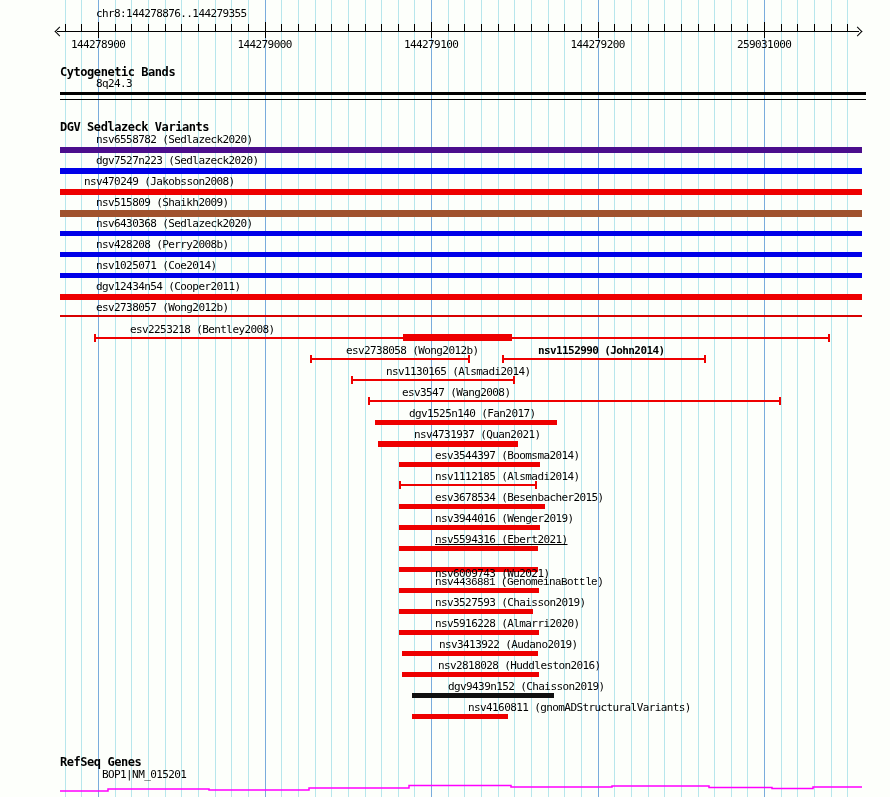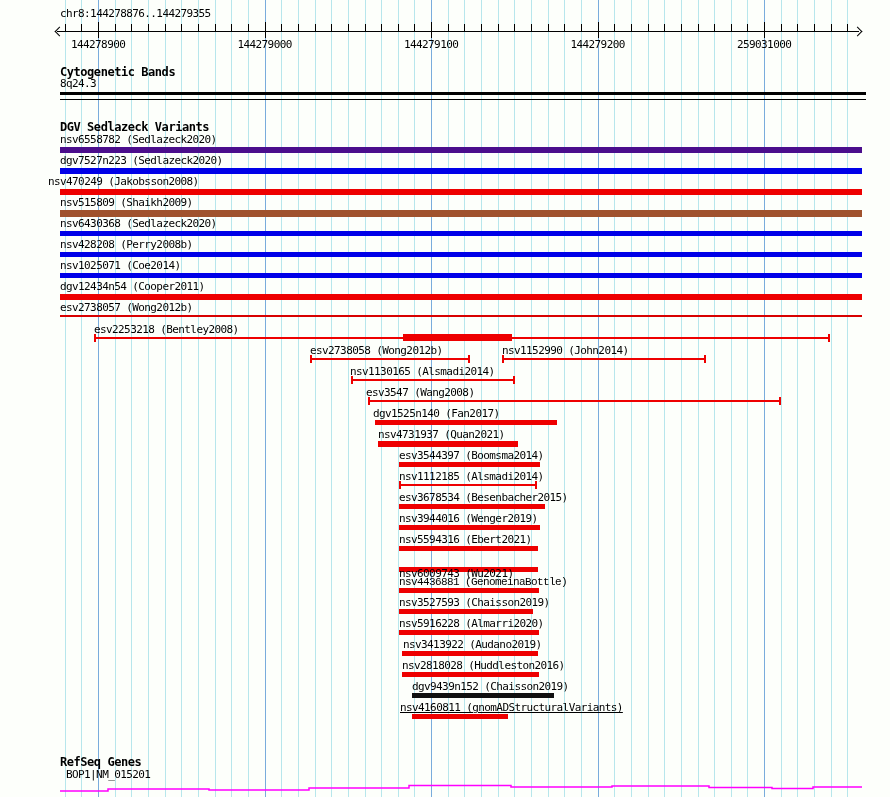--- a/index.html
+++ b/index.html
@@ -1,19 +1,19 @@
 <!DOCTYPE html>
 <html><head>
 <meta charset="utf-8">
 <style>
   html,body{margin:0;padding:0;background:#fff;}
   #stage{position:relative;width:890px;height:797px;background:#FDFFFB;overflow:hidden;
          font-family:"DejaVu Sans Mono",monospace;}
   .mono{position:absolute;font:11px "DejaVu Sans Mono",monospace;letter-spacing:-0.6px;
-        line-height:12px;color:#000;white-space:nowrap;z-index:5;}
+        line-height:12px;color:#000;white-space:nowrap;z-index:5;margin-left:36px;}
   .hdr{position:absolute;font:bold 12px "DejaVu Sans Mono",monospace;letter-spacing:-0.45px;
        line-height:13px;color:#000;white-space:nowrap;z-index:5;}
   .gv{position:absolute;top:0;width:1px;height:797px;z-index:1;}
   .hline{position:absolute;background:#000;z-index:3;}
   .tick{position:absolute;width:1px;background:#000;z-index:3;}
   .axlab{position:absolute;transform:translateX(-50%);font:11px "DejaVu Sans Mono",monospace;
          letter-spacing:-0.6px;color:#000;z-index:4;white-space:nowrap;}
   .vbar{position:absolute;z-index:3;}
   .vtick{position:absolute;z-index:3;}
   .chev{position:absolute;width:6px;height:6px;z-index:3;}
@@ -167,21 +167,21 @@
       <div class="vbar" style="left: 60px; top: 315px; width: 802px; height: 2px; background: rgb(216, 0, 0);"></div>
       <div class="mono" style="left: 94px; top: 324px;">esv2253218 (Bentley2008)</div>
       <div class="vbar" style="left: 95px; top: 337px; width: 734px; height: 2px; background: rgb(238, 0, 0);"></div>
       <div class="vtick" style="left: 94px; top: 334px; width: 2px; height: 8px; background: rgb(238, 0, 0);"></div>
       <div class="vtick" style="left: 828px; top: 334px; width: 2px; height: 8px; background: rgb(238, 0, 0);"></div>
       <div class="vbar" style="left: 403px; top: 334px; width: 109px; height: 7px; background: rgb(238, 0, 0);"></div>
       <div class="mono" style="left: 310px; top: 345px;">esv2738058 (Wong2012b)</div>
       <div class="vbar" style="left: 311px; top: 358px; width: 158px; height: 2px; background: rgb(238, 0, 0);"></div>
       <div class="vtick" style="left: 310px; top: 355px; width: 2px; height: 8px; background: rgb(238, 0, 0);"></div>
       <div class="vtick" style="left: 468px; top: 355px; width: 2px; height: 8px; background: rgb(238, 0, 0);"></div>
-      <div class="mono" style="left: 502px; top: 345px;">nsv1152990 (John2014)</div>
+      <div class="mono" style="left: 502px; top: 345px; font-weight: bold;">nsv1152990 (John2014)</div>
       <div class="vbar" style="left: 503px; top: 358px; width: 202px; height: 2px; background: rgb(238, 0, 0);"></div>
       <div class="vtick" style="left: 502px; top: 355px; width: 2px; height: 8px; background: rgb(238, 0, 0);"></div>
       <div class="vtick" style="left: 704px; top: 355px; width: 2px; height: 8px; background: rgb(238, 0, 0);"></div>
       <div class="mono" style="left: 350px; top: 366px;">nsv1130165 (Alsmadi2014)</div>
       <div class="vbar" style="left: 352px; top: 379px; width: 162px; height: 2px; background: rgb(238, 0, 0);"></div>
       <div class="vtick" style="left: 351px; top: 376px; width: 2px; height: 8px; background: rgb(238, 0, 0);"></div>
       <div class="vtick" style="left: 513px; top: 376px; width: 2px; height: 8px; background: rgb(238, 0, 0);"></div>
       <div class="mono" style="left: 366px; top: 387px;">esv3547 (Wang2008)</div>
       <div class="vbar" style="left: 369px; top: 400px; width: 411px; height: 2px; background: rgb(238, 0, 0);"></div>
       <div class="vtick" style="left: 368px; top: 397px; width: 2px; height: 8px; background: rgb(238, 0, 0);"></div>
@@ -193,37 +193,37 @@
       <div class="mono" style="left: 399px; top: 450px;">esv3544397 (Boomsma2014)</div>
       <div class="vbar" style="left: 399px; top: 462px; width: 141px; height: 5px; background: rgb(238, 0, 0);"></div>
       <div class="mono" style="left: 399px; top: 471px;">nsv1112185 (Alsmadi2014)</div>
       <div class="vbar" style="left: 400px; top: 484px; width: 136px; height: 2px; background: rgb(238, 0, 0);"></div>
       <div class="vtick" style="left: 399px; top: 481px; width: 2px; height: 8px; background: rgb(238, 0, 0);"></div>
       <div class="vtick" style="left: 535px; top: 481px; width: 2px; height: 8px; background: rgb(238, 0, 0);"></div>
       <div class="mono" style="left: 399px; top: 492px;">esv3678534 (Besenbacher2015)</div>
       <div class="vbar" style="left: 399px; top: 504px; width: 146px; height: 5px; background: rgb(238, 0, 0);"></div>
       <div class="mono" style="left: 399px; top: 513px;">nsv3944016 (Wenger2019)</div>
       <div class="vbar" style="left: 399px; top: 525px; width: 141px; height: 5px; background: rgb(238, 0, 0);"></div>
-      <div class="mono" style="left: 399px; top: 534px;">nsv5594316 (Ebert2021)</div>
+      <div class="mono" style="left: 399px; top: 534px; text-decoration: underline;">nsv5594316 (Ebert2021)</div>
       <div class="vbar" style="left: 399px; top: 546px; width: 139px; height: 5px; background: rgb(238, 0, 0);"></div>
       <div class="mono" style="left: 399px; top: 568px;">nsv6009743 (Wu2021)</div>
       <div class="vbar" style="left: 399px; top: 567px; width: 139px; height: 5px; background: rgb(238, 0, 0);"></div>
       <div class="mono" style="left: 399px; top: 576px; font-family: Liberation Mono, monospace;">nsv4436881 (GenomeinaBottle)</div>
       <div class="vbar" style="left: 399px; top: 588px; width: 140px; height: 5px; background: rgb(238, 0, 0);"></div>
       <div class="mono" style="left: 399px; top: 597px;">nsv3527593 (Chaisson2019)</div>
       <div class="vbar" style="left: 399px; top: 609px; width: 134px; height: 5px; background: rgb(238, 0, 0);"></div>
       <div class="mono" style="left: 399px; top: 618px;">nsv5916228 (Almarri2020)</div>
       <div class="vbar" style="left: 399px; top: 630px; width: 140px; height: 5px; background: rgb(238, 0, 0);"></div>
       <div class="mono" style="left: 403px; top: 639px;">nsv3413922 (Audano2019)</div>
       <div class="vbar" style="left: 402px; top: 651px; width: 136px; height: 5px; background: rgb(238, 0, 0);"></div>
       <div class="mono" style="left: 402px; top: 660px;">nsv2818028 (Huddleston2016)</div>
       <div class="vbar" style="left: 402px; top: 672px; width: 137px; height: 5px; background: rgb(238, 0, 0);"></div>
       <div class="mono" style="left: 412px; top: 681px;">dgv9439n152 (Chaisson2019)</div>
       <div class="vbar" style="left: 412px; top: 693px; width: 142px; height: 5px; background: rgb(16, 16, 16);"></div>
-      <div class="mono" style="left: 400px; top: 702px; text-decoration: underline;">nsv4160811 (gnomADStructuralVariants)</div>
+      <div class="mono" style="left: 432px; top: 702px;">nsv4160811 (gnomADStructuralVariants)</div>
       <div class="vbar" style="left: 412px; top: 714px; width: 96px; height: 5px; background: rgb(238, 0, 0);"></div>
     </div>
 
   <div class="hdr" style="left:60px;top:756px">RefSeq Genes</div>
   <div class="mono" style="left:66px;top:769px">BOP1|NM_015201</div>
 
   <svg id="refseq-svg" width="890" height="797">
       <polyline points="60,791 108,791 108,789 209,789 209,790 309,790 309,788 409,788 409,785.5 511,785.5 511,787 612,787 612,786 709,786 709,787.5 772,787.5 772,788.5 813,788.5 813,787 862,787" fill="none" stroke="#FF00FF" stroke-width="1.5"></polyline>
     </svg>
 

